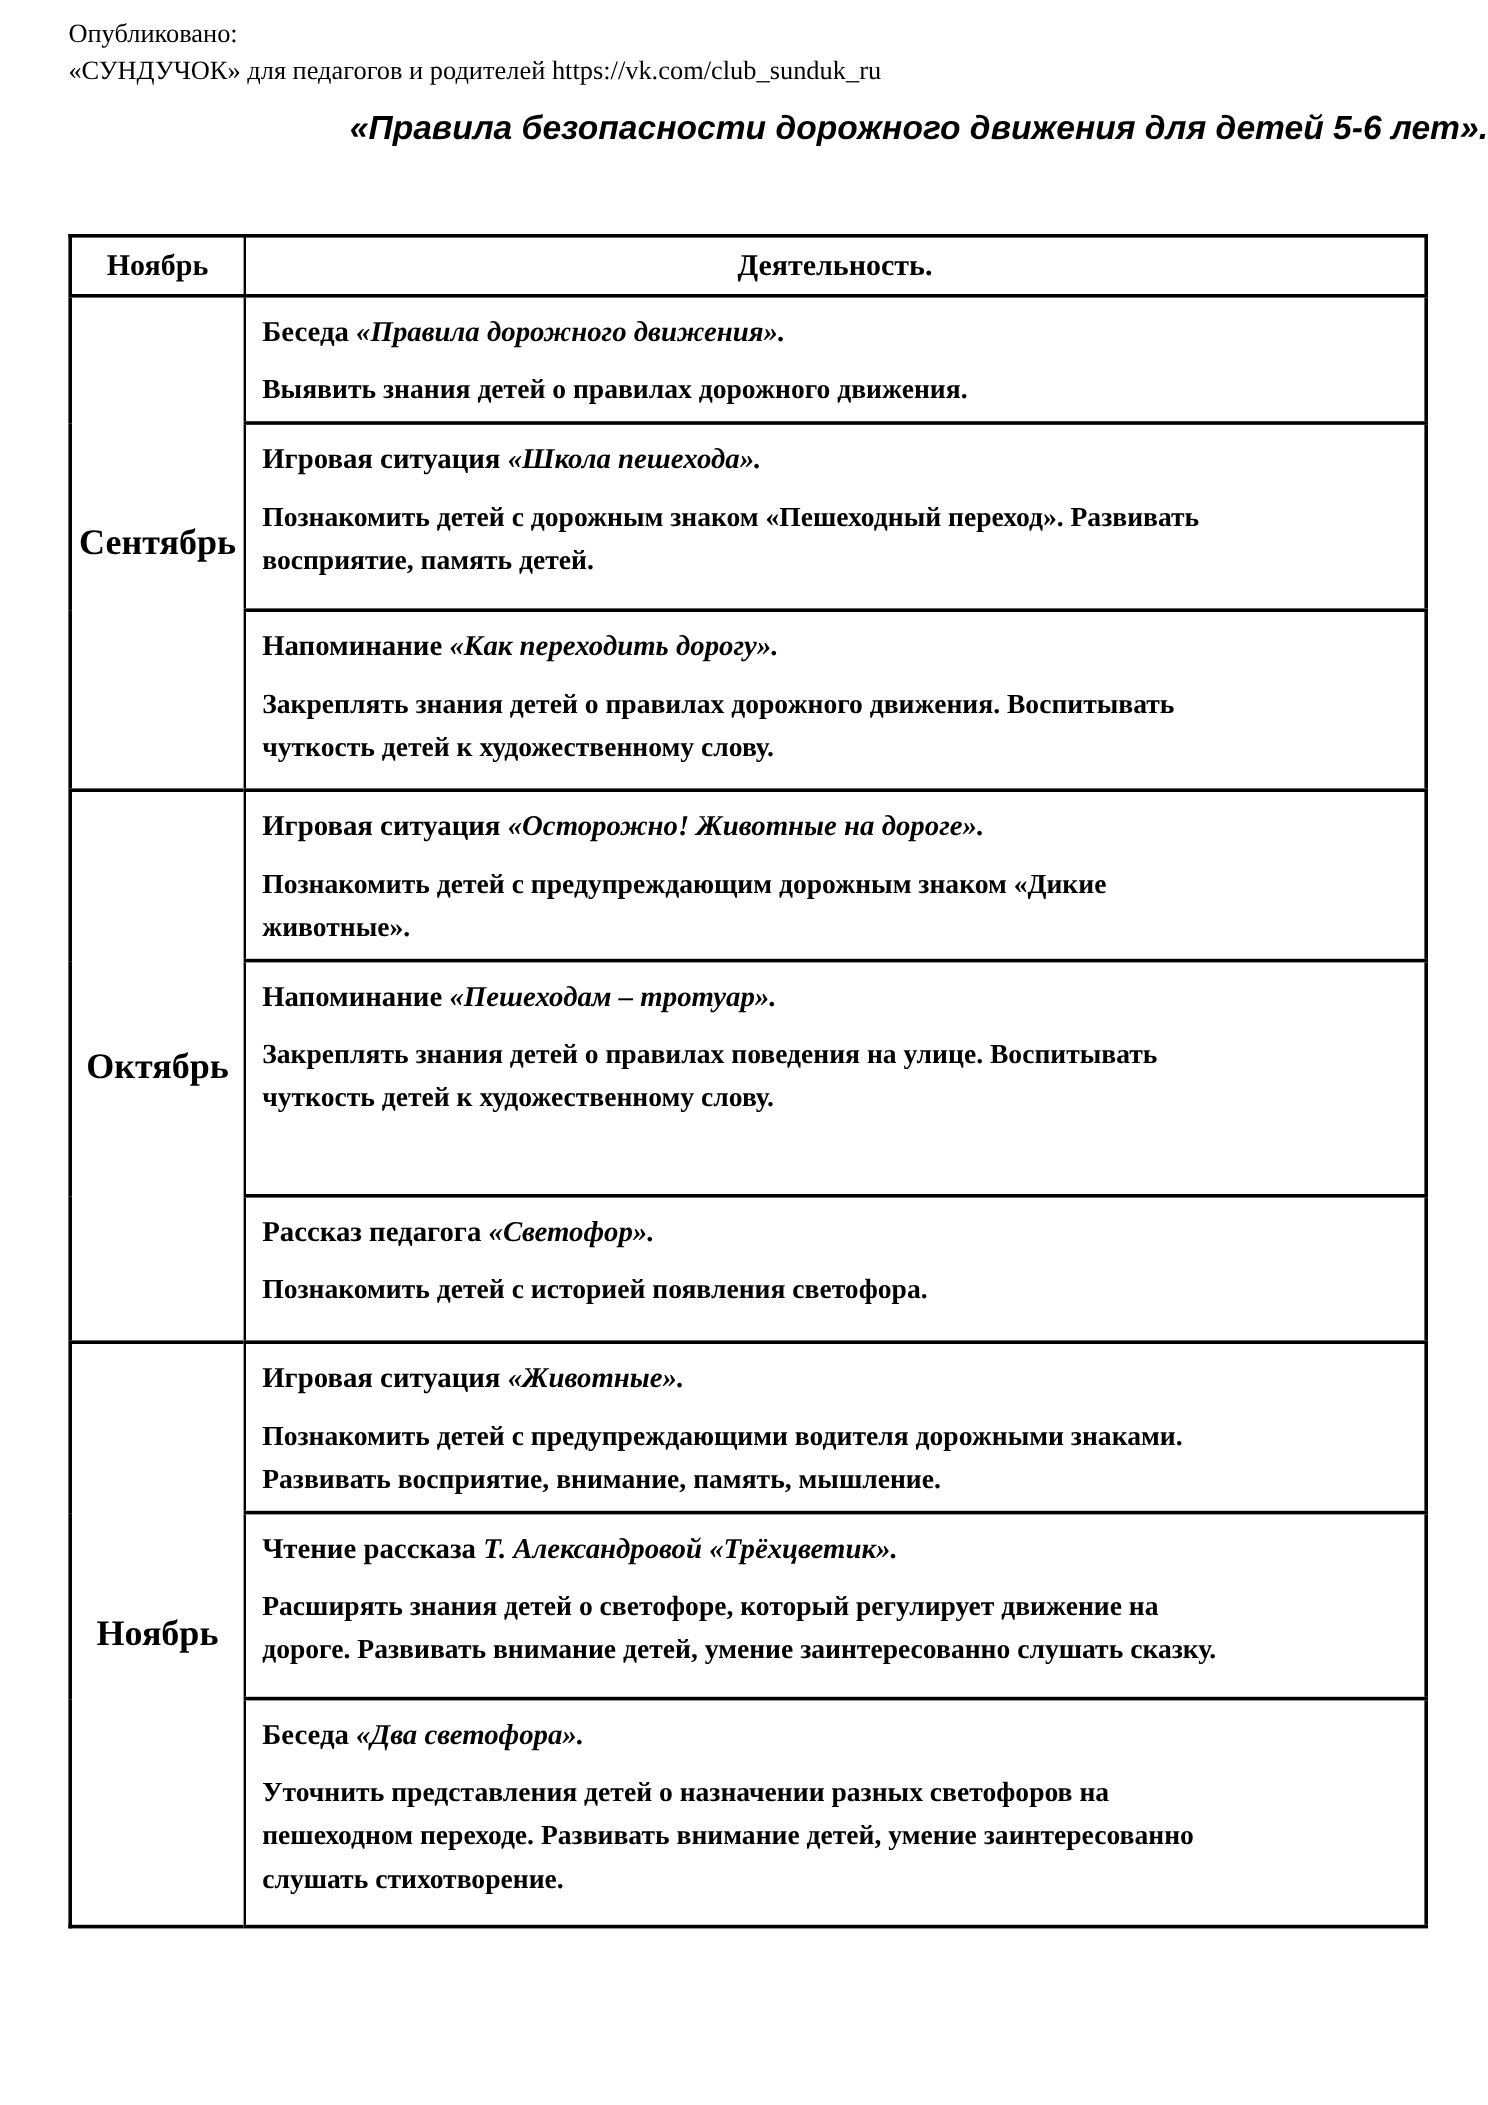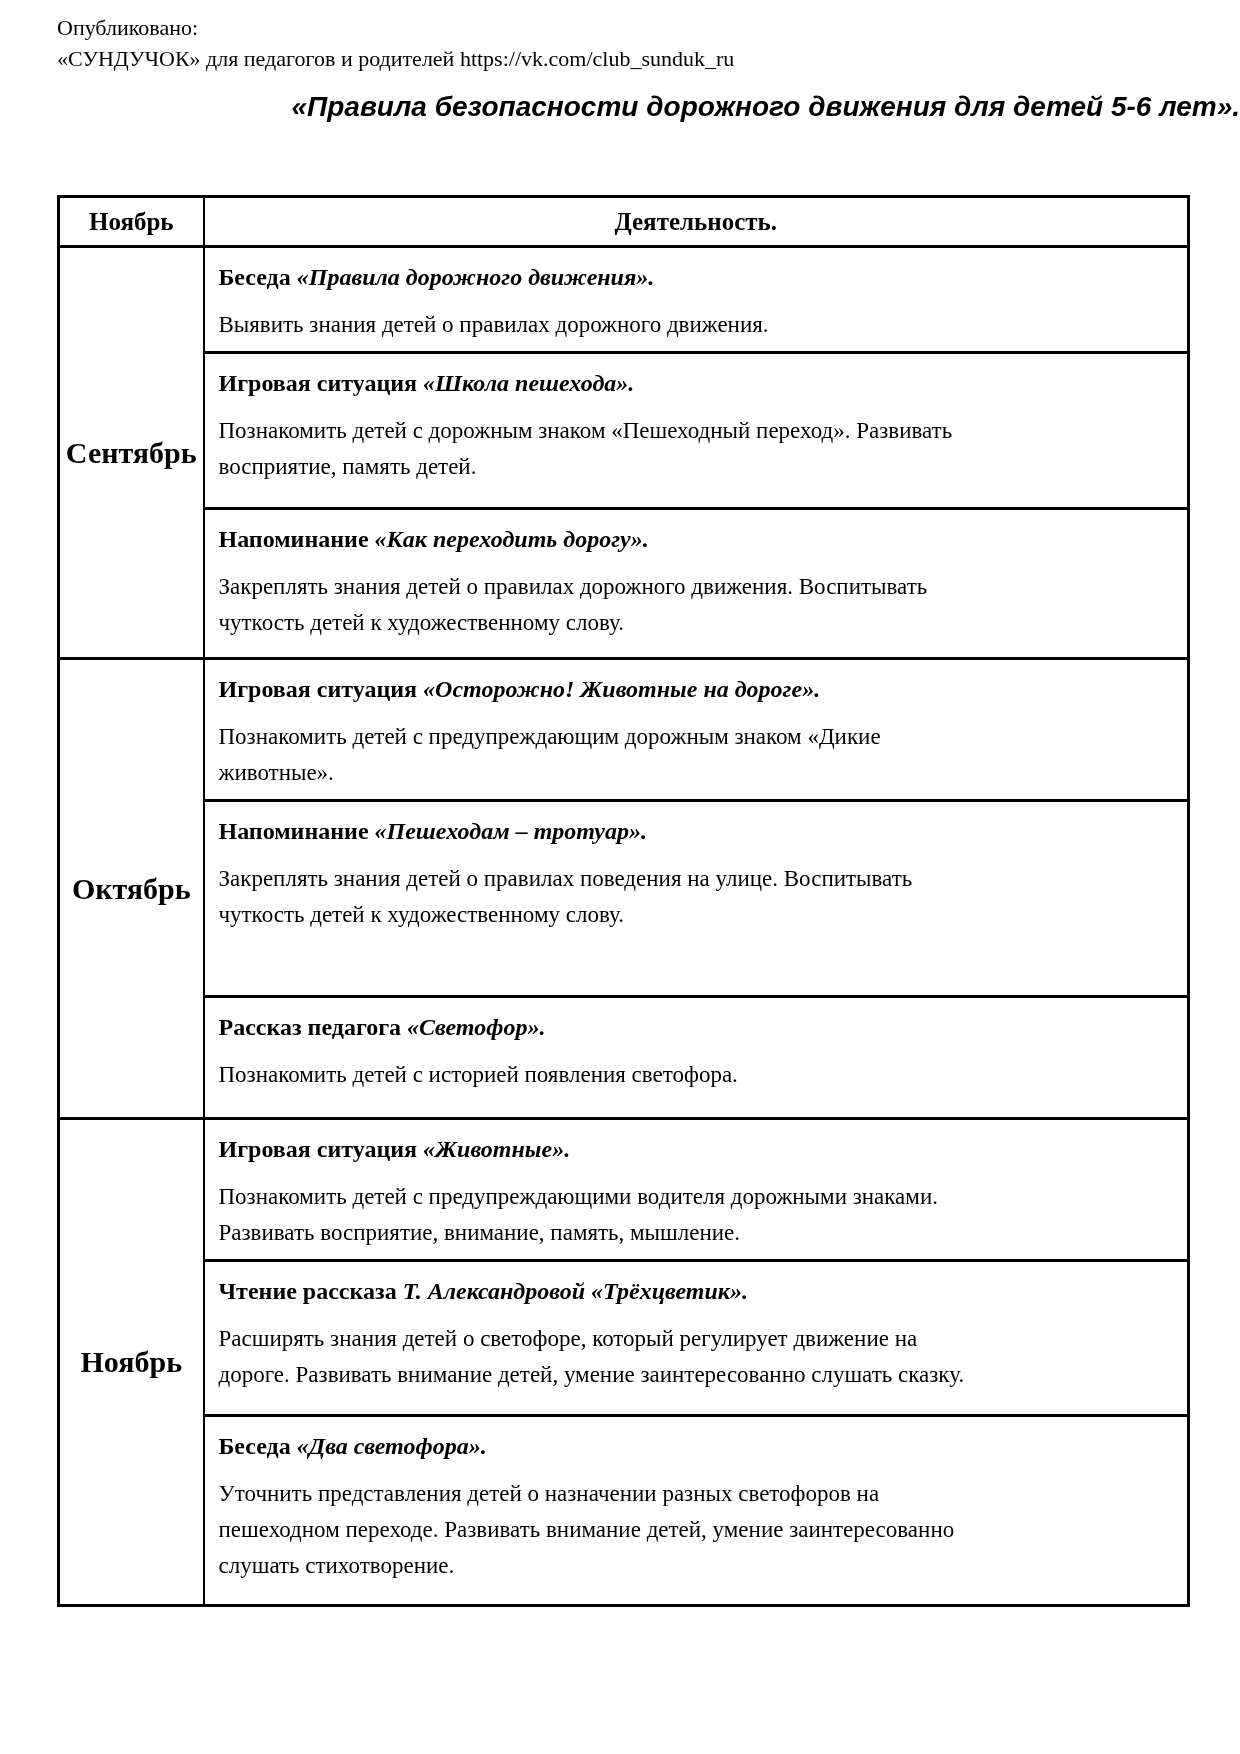--- a/index.html
+++ b/index.html
@@ -50,21 +50,21 @@
     border-left: 2px solid #000;
     border-bottom: 3px solid #000;
     vertical-align: top;
     padding: 14px 14px 8px 14px;
   }
   tr.group-start td { border-top: 3px solid #000; }
 
   .at { margin: 0; font-size: 24px; line-height: 30px; font-family: Liberation Serif, serif; }
   .b  { font-weight: bold; }
   .bi { font-weight: bold; font-style: italic; }
-  .ad { margin: 15px 0 0; font-size: 23px; line-height: 36px; white-space: pre-line; }
+  .ad { margin: 15px 0 0; font-size: 23px; line-height: 36px; white-space: pre-line; font-weight: bold; }
 </style>
 </head>
 <body>
 
 <div class="page">
 
   <div class="pub">
     <div>Опубликовано:</div>
     <div>«СУНДУЧОК» для педагогов и родителей https://vk.com/club_sunduk_ru</div>
   </div>

